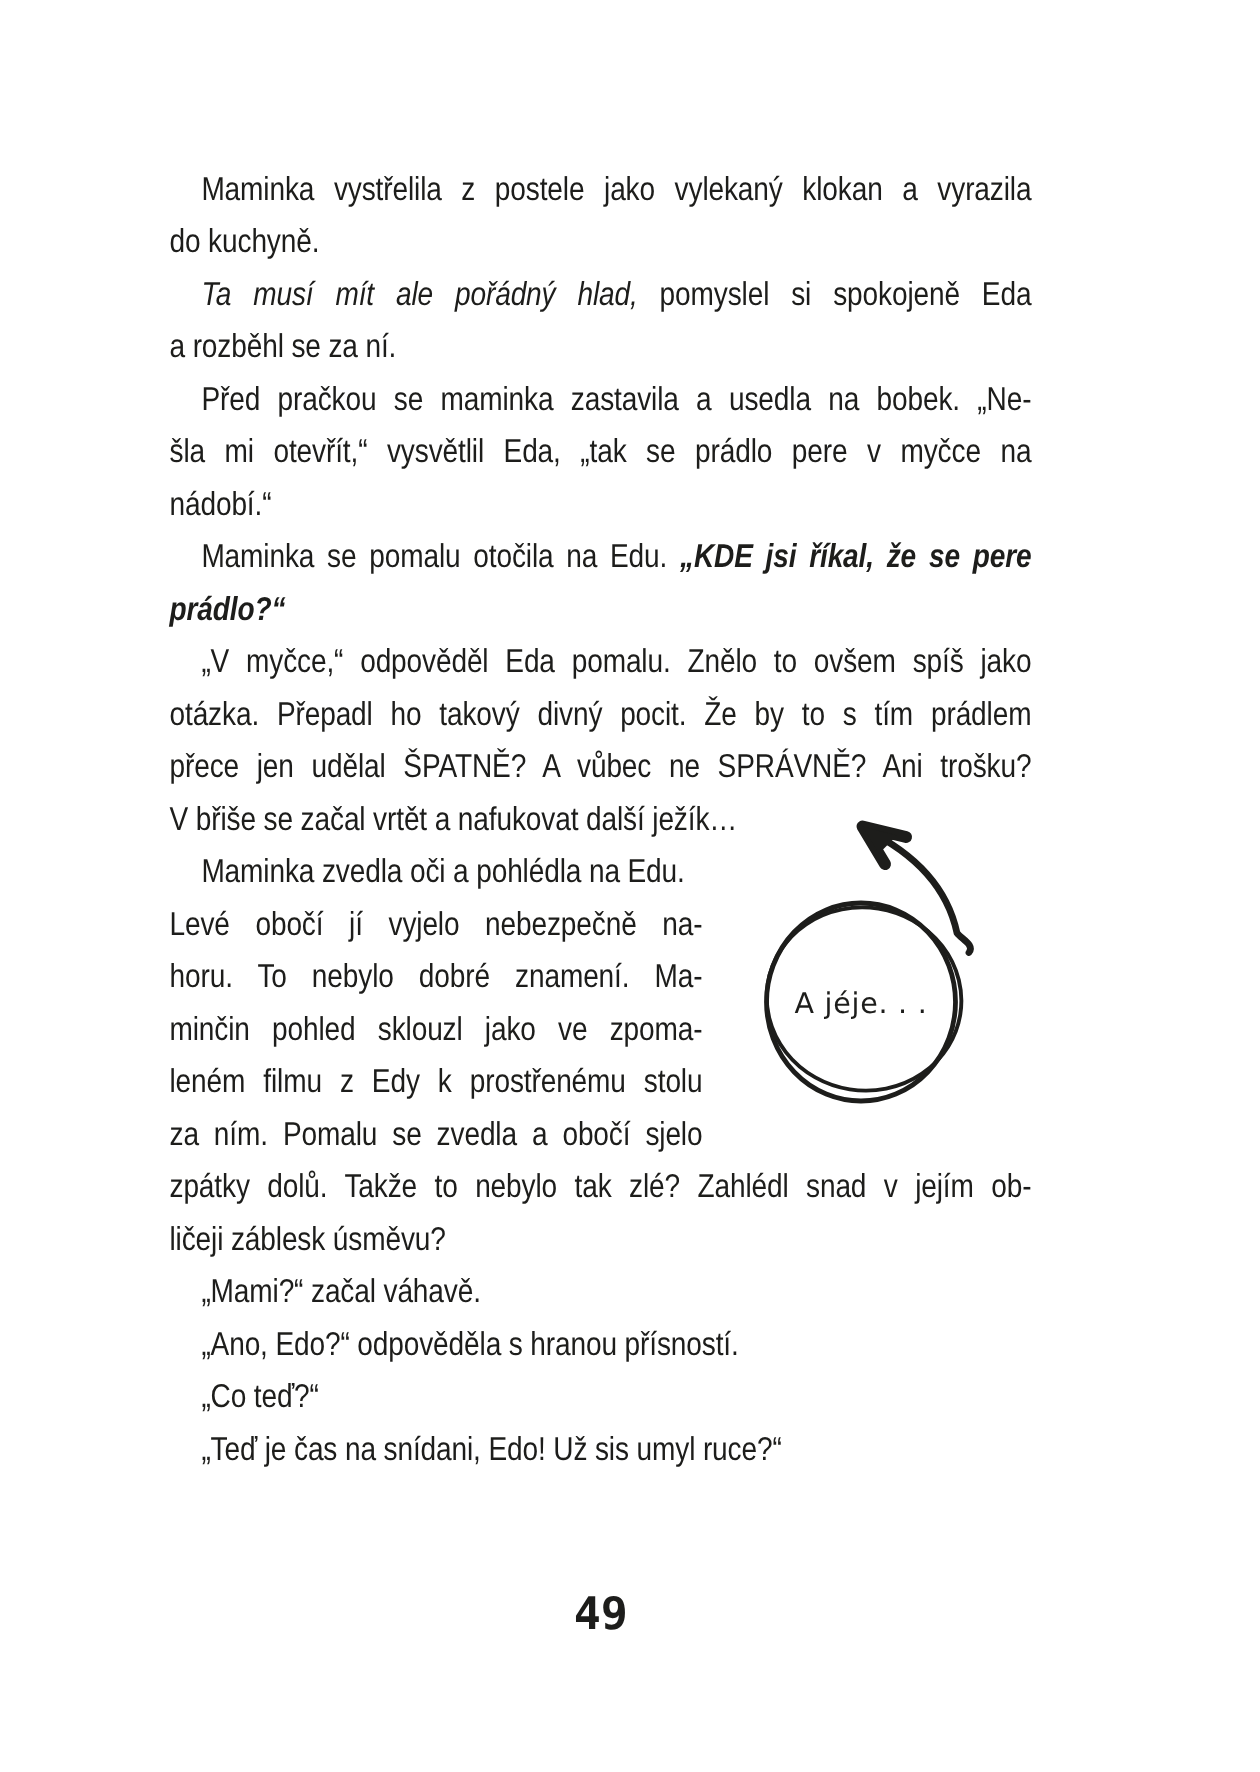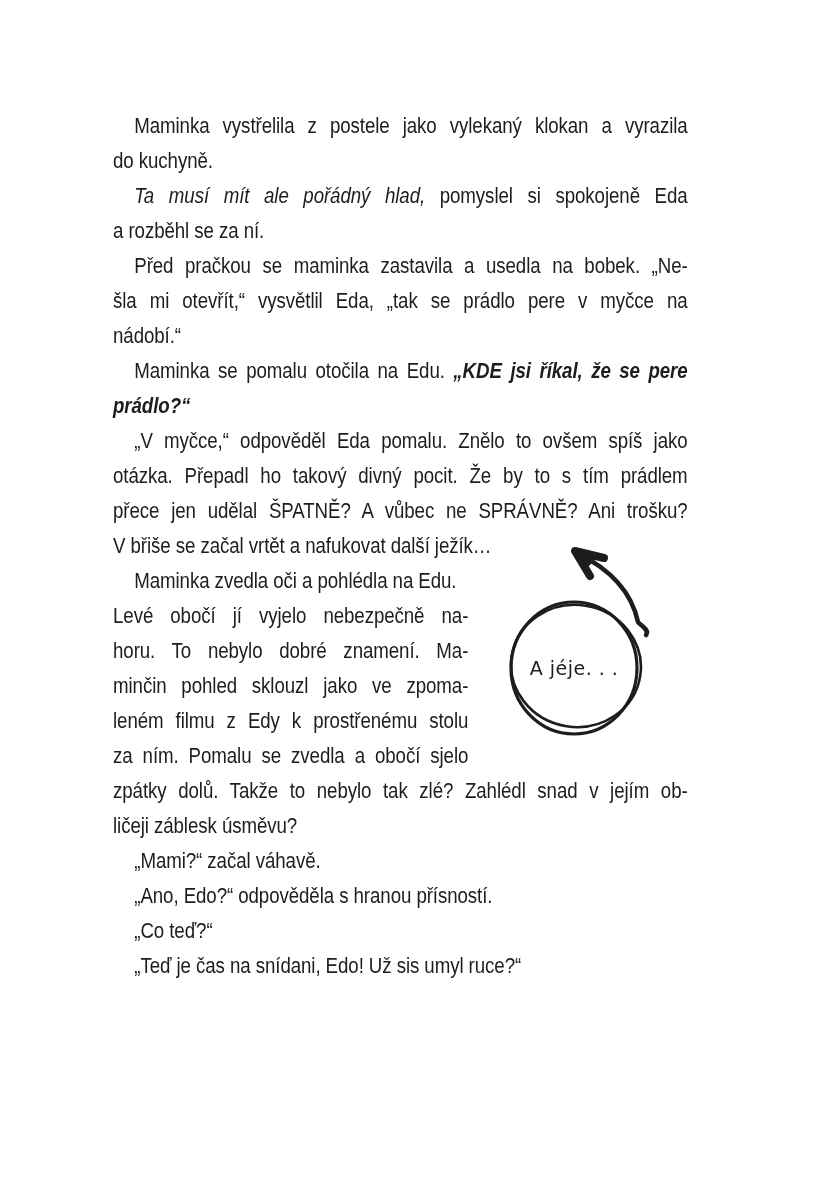--- a/index.html
+++ b/index.html
@@ -81,14 +81,15 @@
 
   <svg class="doodle" viewBox="0 0 200 220" aria-hidden="true">
     <ellipse class="stroke" cx="84" cy="140" rx="63" ry="66" stroke-width="3.2"></ellipse>
     <ellipse class="stroke" cx="86" cy="138" rx="65" ry="61" stroke-width="2.6" transform="rotate(9 86 138)"></ellipse>
     <path class="stroke" stroke-width="4.5" d="M 156,107 c 4,-5 -5,-9 -8,-13 c -6,-28 -26,-52 -61,-69"></path>
     <path class="stroke" stroke-width="8" d="M 114,30 L 85,23 L 100,48"></path>
     <polygon points="85,23 108,29 96,41" fill="#1d1d1b"></polygon>
     <text x="84" y="147" text-anchor="middle">A jéje. . .</text>
   </svg>
 
+  <div class="pagenum">49</div>
 
 </div>
 
 </body></html>

